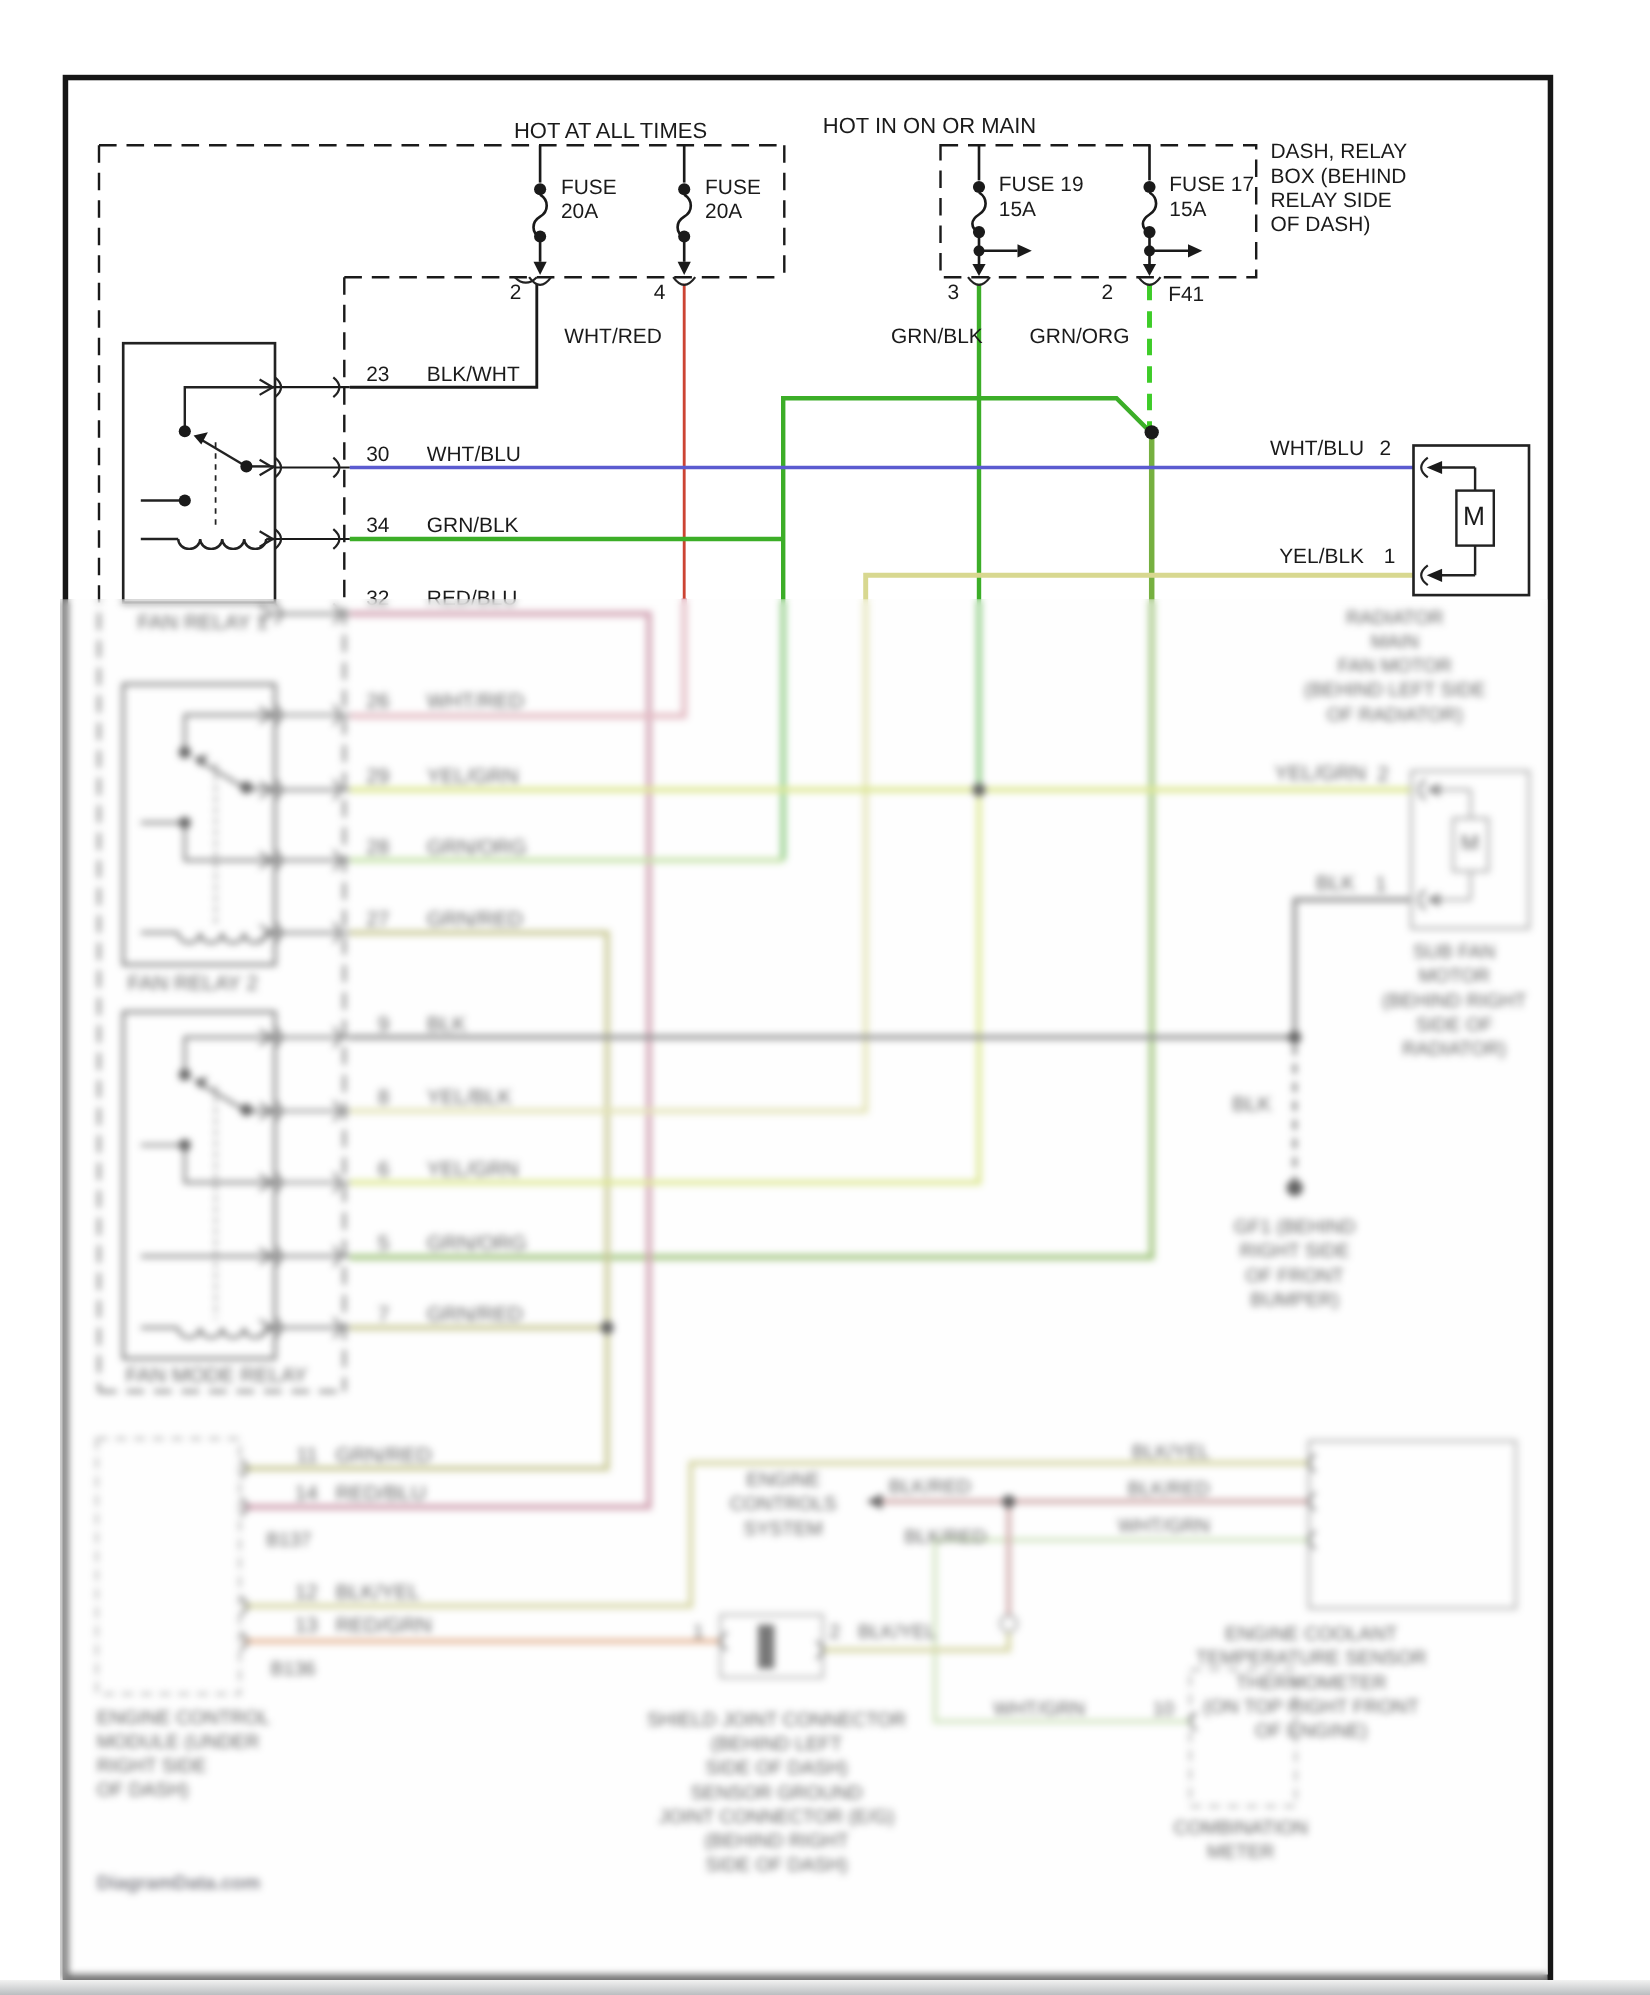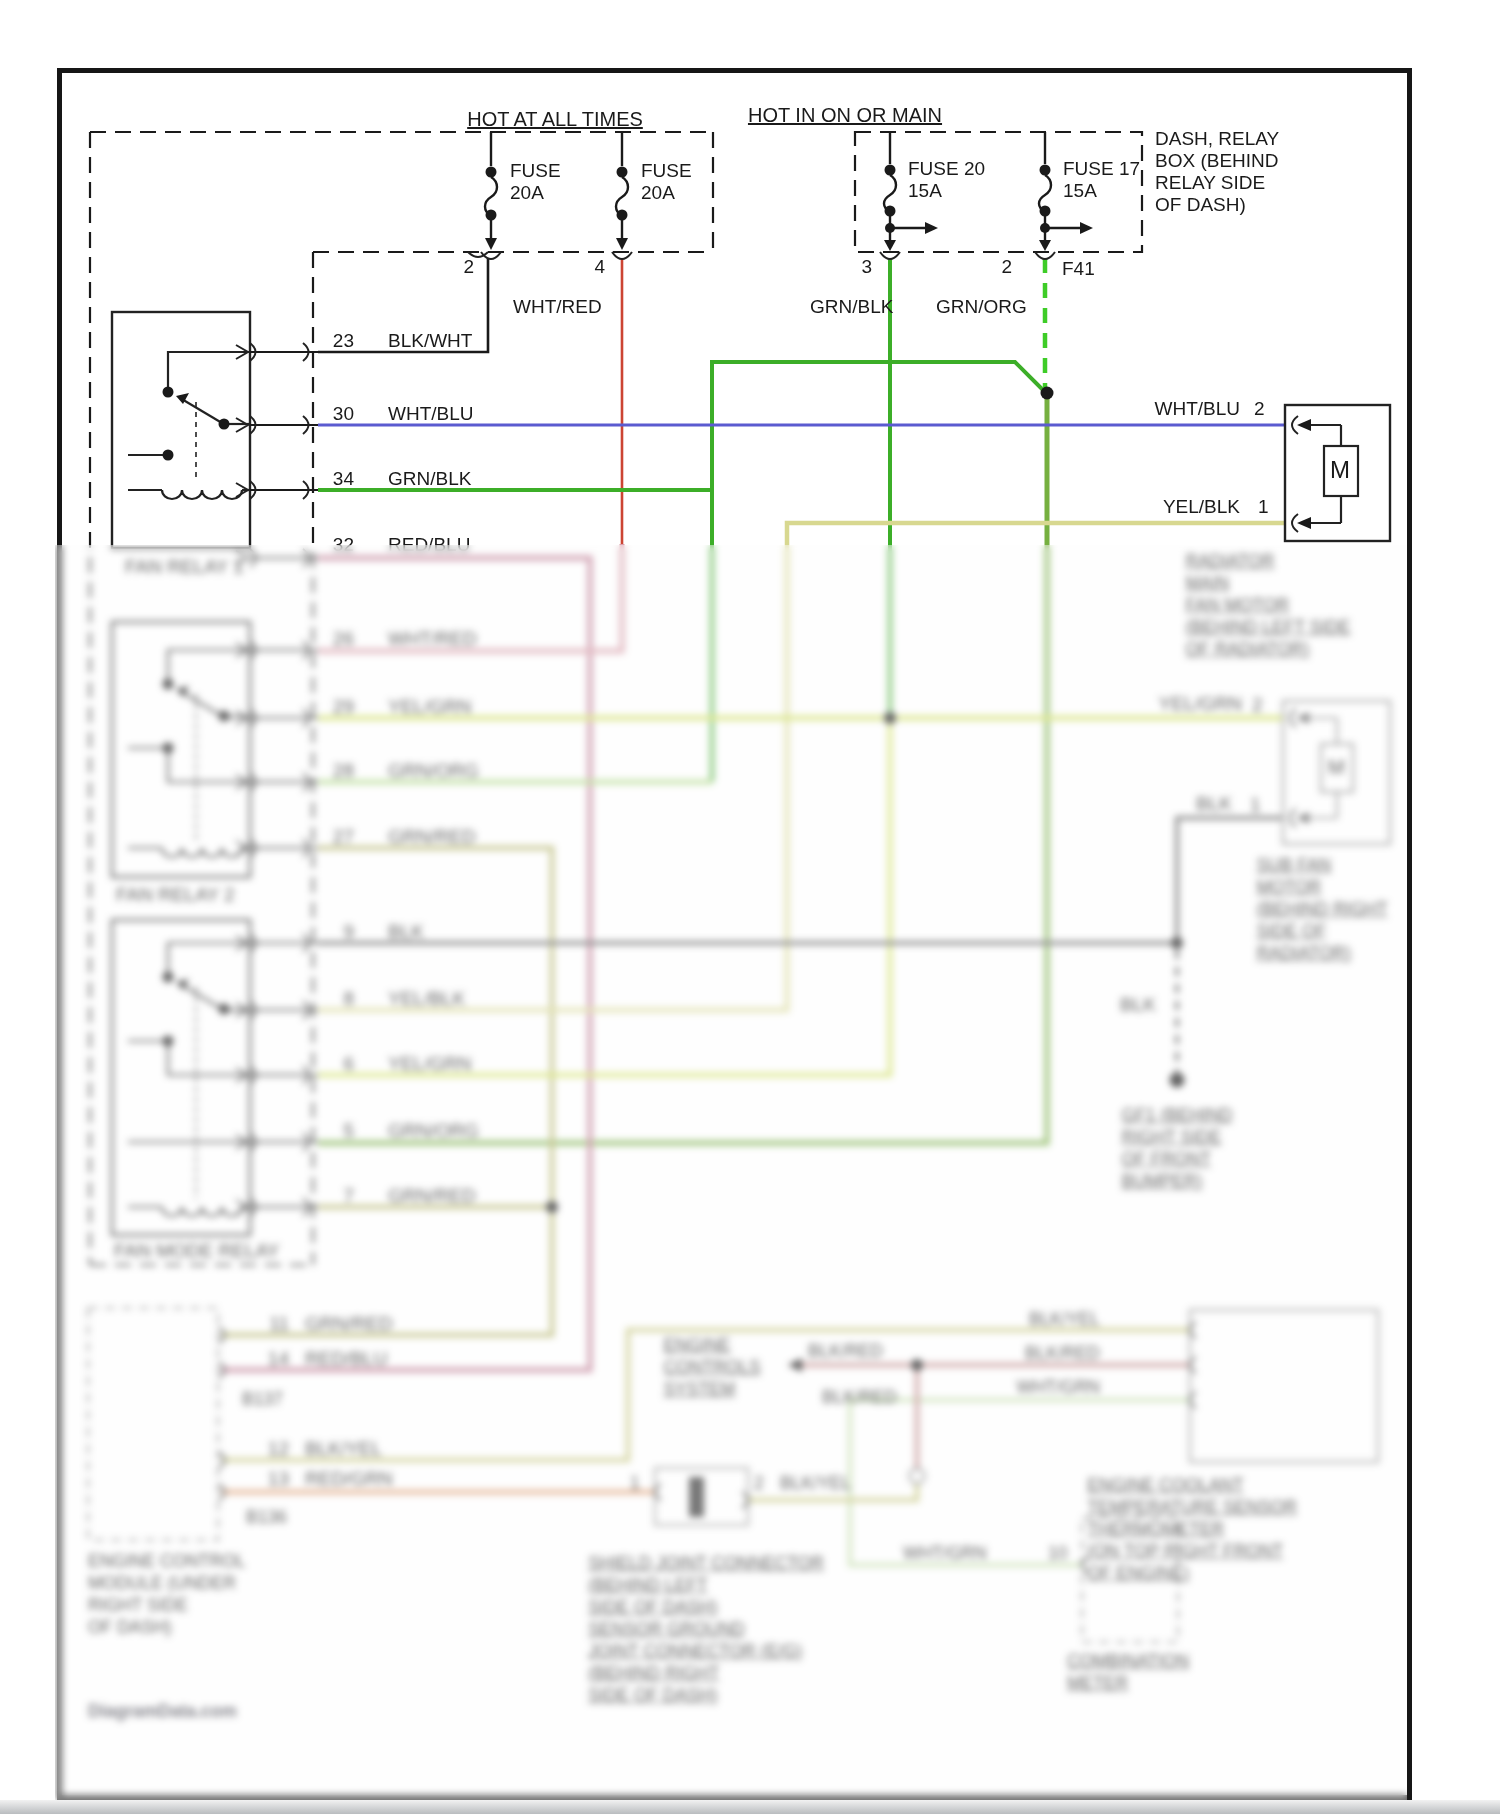--- a/index.html
+++ b/index.html
@@ -2,21 +2,21 @@
 <html style="--c-line: #1a1a1a; --c-whtblu: #5b5bd0; --c-grnblk: #3cae28; --c-grnorgdash: #3ecc28; --c-redblu: #c47a93; --c-whtredred: #cc4433; --c-whtredpale: #dc9daa; --c-yelgrn: #cfe059; --c-grnorg: #a8d87a; --c-combo: #76b040; --c-yelblk: #d8d890; --c-blkwire: #5e5e5e; --c-grnred: #b2b262; --c-blkyel: #c6c67a; --c-blkred: #c28a8a; --c-redgrn: #e09a6a; --c-whtgrn: #bedaa4; --c-boxgray: #999999;"><head>
 <meta charset="utf-8">
 <style>
   html,body{margin:0;padding:0;background:#ffffff;width:1500px;height:1814px;
     font-family:"Liberation Sans", sans-serif;}
   #stage{position:absolute;left:0;top:0;width:1500px;height:1814px;overflow:hidden;background:#fff;}
   #border{position:absolute;left:57px;top:68px;width:1345px;height:1722px;border:5px solid #161616;}
   svg{position:absolute;left:0;top:0;}
   .lbl{position:absolute;font-size:19px;color:#1a1a1a;white-space:nowrap;line-height:22px;}
   .sm{font-size:17.5px;}
-  .c{transform:translateX(-50%);text-align:left;text-decoration:underline;}
+  .c{transform:translateX(-50%);text-align:center;}
   .r{text-align:right;}
   .blk{display:block;}
   .wm{font-weight:bold;color:#4a4a55;}
   #blurzone{position:absolute;left:55px;top:545px;width:1352px;height:1256px;
     backdrop-filter:blur(3.6px) saturate(0.92);-webkit-backdrop-filter:blur(3.6px) saturate(0.92);
     background:rgba(252,252,252,0.32);pointer-events:none;z-index:6;}
   #pagestrip{position:absolute;left:0;top:1800px;width:1500px;height:14px;
     background:linear-gradient(to bottom,#f2f2f2,#b9bcbf);z-index:7;}
 </style>
 </head>
@@ -269,21 +269,21 @@
 
   <div class="lbl" style="left:510px;top:160px">
     <span class="blk">FUSE</span>
       <span class="blk">20A</span>
   </div>
   <div class="lbl" style="left:641px;top:160px">
     <span class="blk">FUSE</span>
       <span class="blk">20A</span>
   </div>
   <div class="lbl" style="left:908px;top:158px">
-    <span class="blk">FUSE 20</span>
+    <span class="blk">FUSE 19</span>
       <span class="blk">15A</span>
   </div>
   <div class="lbl" style="left:1063px;top:158px">
     <span class="blk">FUSE 17</span>
       <span class="blk">15A</span>
   </div>
 
   <div class="lbl" style="left:1155px;top:128px">
     <span class="blk">DASH, RELAY</span>
       <span class="blk">BOX (BEHIND</span>

